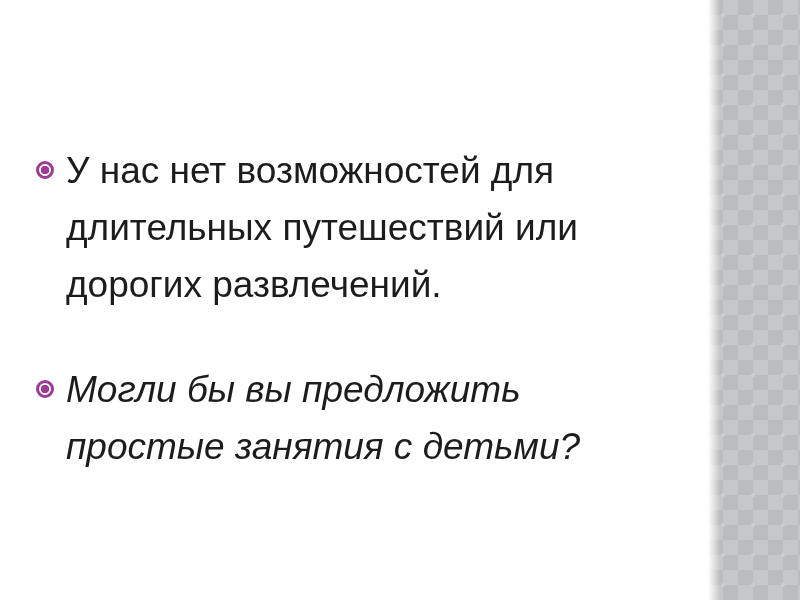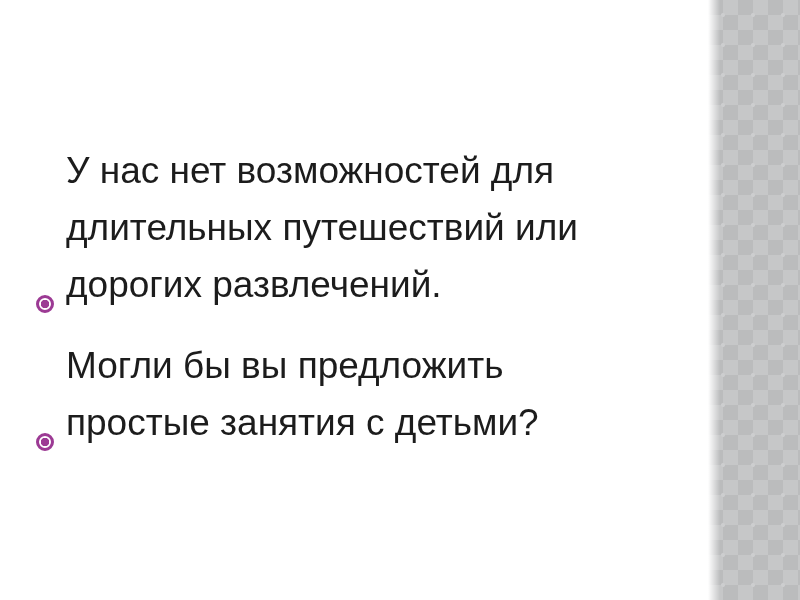--- a/index.html
+++ b/index.html
@@ -46,24 +46,25 @@
     left: 36px;
     width: 634px;
   }
   .bullet-list {
     list-style: none;
     margin: 0;
     padding: 0;
   }
   .bullet-item {
     display: flex;
-    align-items: flex-end;
+    align-items: flex-start;
   }
   .bullet-item + .bullet-item {
-    margin-top: 24px;
+    margin-top: 48px;
+    font-style: italic;
   }
   .bullet-col {
     flex: 0 0 30px;
     display: flex;
     justify-content: flex-start;
   }
   .fisheye {
     width: 18px;
     height: 18px;
     margin-top: 19px;

